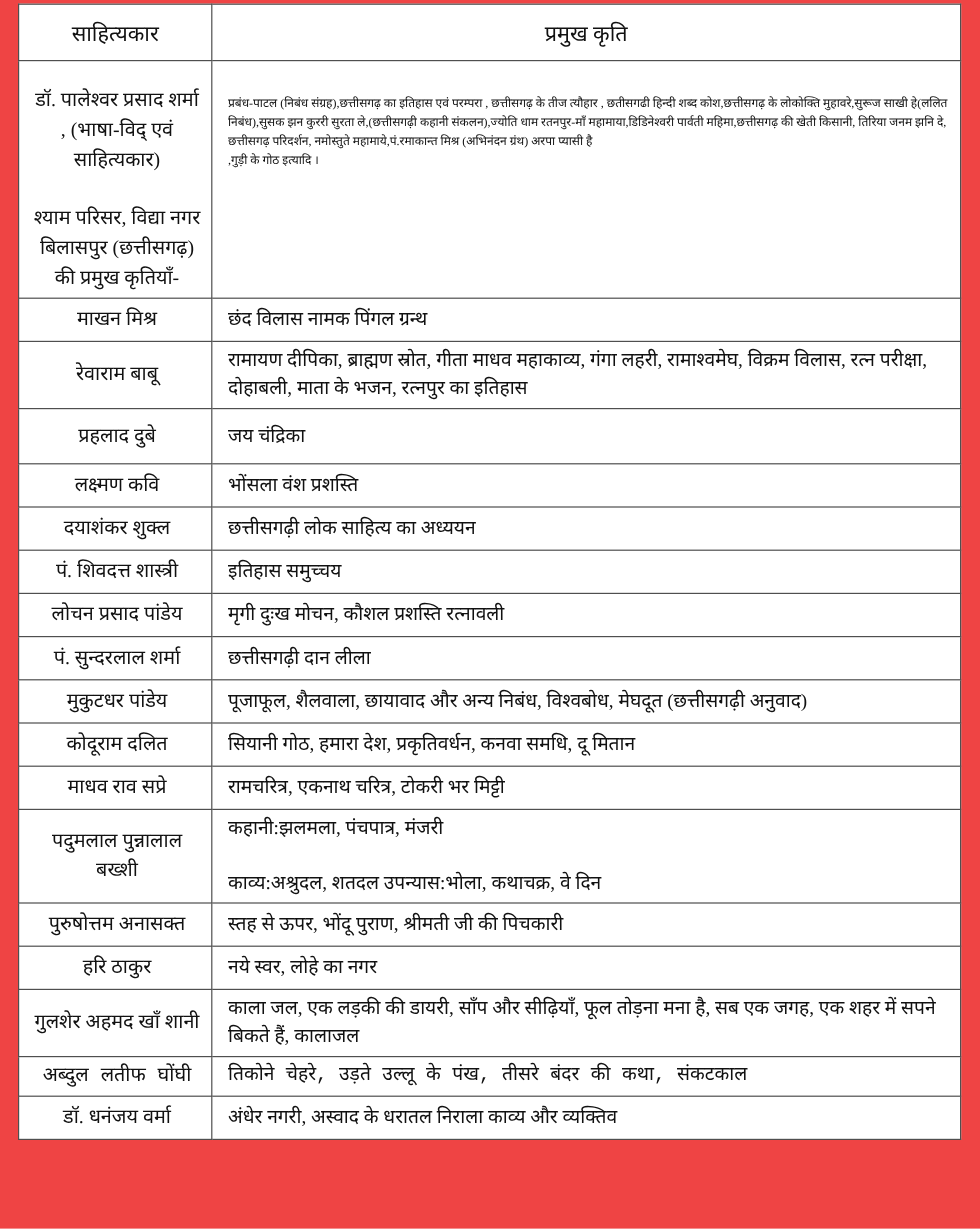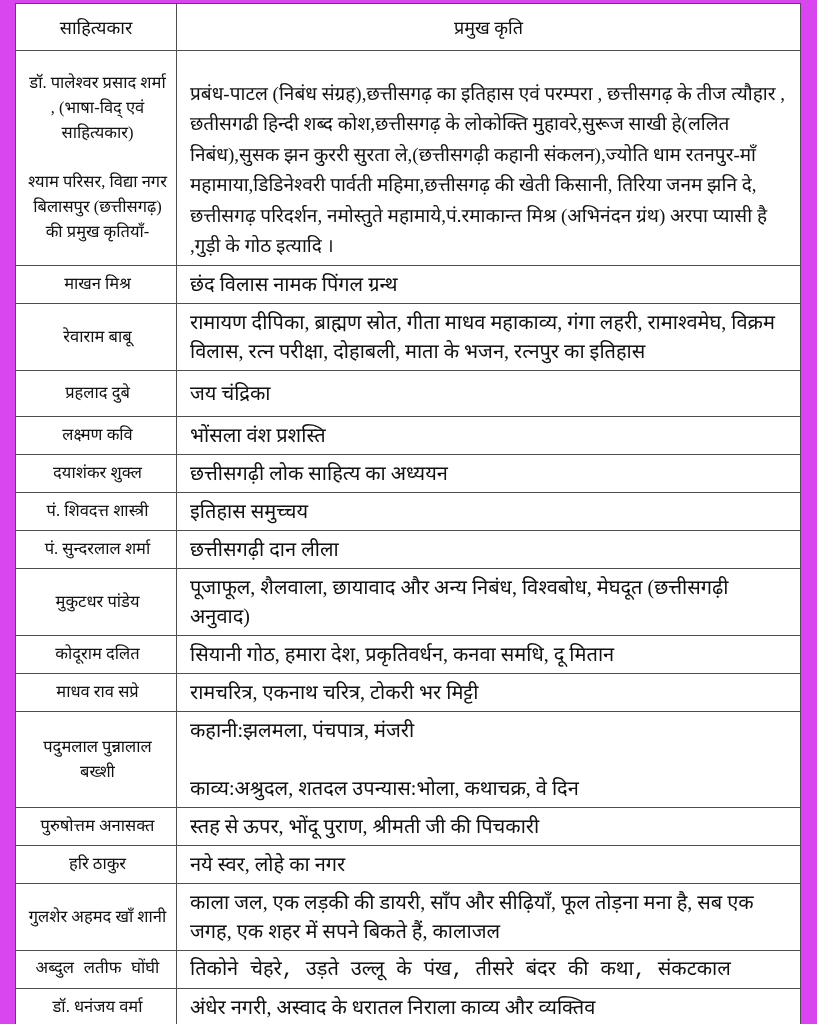--- a/index.html
+++ b/index.html
@@ -8,21 +8,21 @@
     background: #ffffff;
     width: 817px;
     height: 1024px;
     font-family: "Liberation Serif", "DejaVu Serif", serif;
     color: #111111;
   }
   .page {
     width: 817px;
     height: 1024px;
     overflow: hidden;
-    background: #d946ef;
+    background: #ef4444;
   }
   .table-wrap {
     padding: 3px 0 0 15px;
   }
   table.lit-table {
     border-collapse: collapse;
     width: 786px;
     table-layout: fixed;
     background: #ffffff;
   }
@@ -42,31 +42,31 @@
   td.writer-cell {
     padding: 4px 8px 4px 11px;
     font-size: 16.5px;
     line-height: 1.5;
     vertical-align: middle;
     white-space: pre-line;
     text-align: center;
   }
   td.works-cell {
     padding: 4px 10px 4px 13px;
-    font-size: 20px;
+    font-size: 16px;
     line-height: 1.45;
     vertical-align: middle;
     white-space: pre-line;
     text-align: left;
   }
   tr.data-row { height: 36px; }
   tr.row-1 { height: 196px; }
   tr.row-1 td { vertical-align: top; }
   tr.row-1 td.writer-cell { padding-top: 20px; }
-  tr.row-1 td.works-cell { padding-top: 28px; font-size: 19px; line-height: 1.6; }
+  tr.row-1 td.works-cell { padding-top: 28px; font-size: 10px; line-height: 1.6; }
   tr.row-3 { height: 52px; }
   tr.row-4 { height: 46px; }
   tr.row-15 { height: 60px; }
   tr.row-18 { height: 52px; }
   tr.row-19 { height: 32px; font-family: Liberation Mono, monospace; }
 </style>
 </head>
 <body>
 
 <div class="page">
@@ -107,20 +107,24 @@
             <td class="works-cell">भोंसला वंश प्रशस्ति</td>
           </tr>
           <tr class="data-row row-6">
             <td class="writer-cell">दयाशंकर शुक्ल</td>
             <td class="works-cell">छत्तीसगढ़ी लोक साहित्य का अध्ययन</td>
           </tr>
           <tr class="data-row row-7">
             <td class="writer-cell">पं. शिवदत्त शास्त्री</td>
             <td class="works-cell">इतिहास समुच्चय</td>
           </tr>
+          <tr class="data-row row-8">
+            <td class="writer-cell">लोचन प्रसाद पांडेय</td>
+            <td class="works-cell">मृगी दुःख मोचन, कौशल प्रशस्ति रत्नावली</td>
+          </tr>
           <tr class="data-row row-10">
             <td class="writer-cell">पं. सुन्दरलाल शर्मा</td>
             <td class="works-cell">छत्तीसगढ़ी दान लीला</td>
           </tr>
           <tr class="data-row row-9">
             <td class="writer-cell">मुकुटधर पांडेय</td>
             <td class="works-cell">पूजाफूल, शैलवाला, छायावाद और अन्य निबंध, विश्वबोध, मेघदूत (छत्तीसगढ़ी अनुवाद)</td>
           </tr>
           <tr class="data-row row-11">
             <td class="writer-cell">कोदूराम दलित</td>

